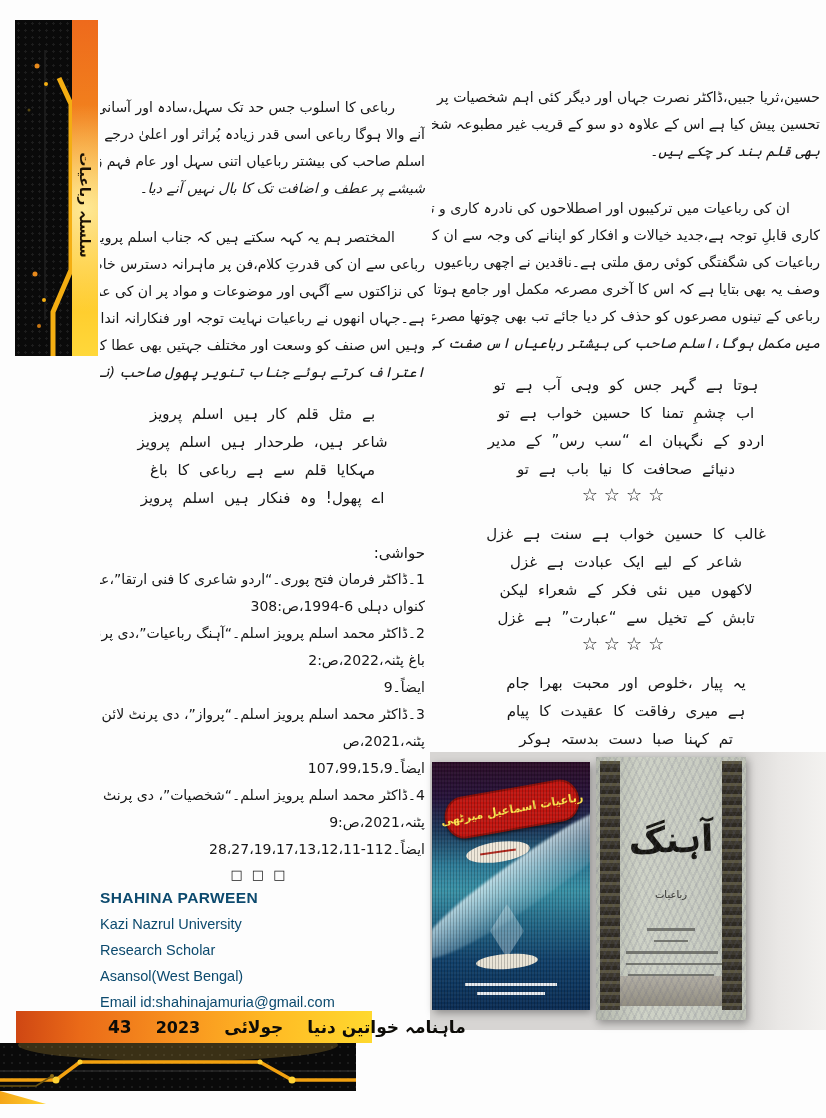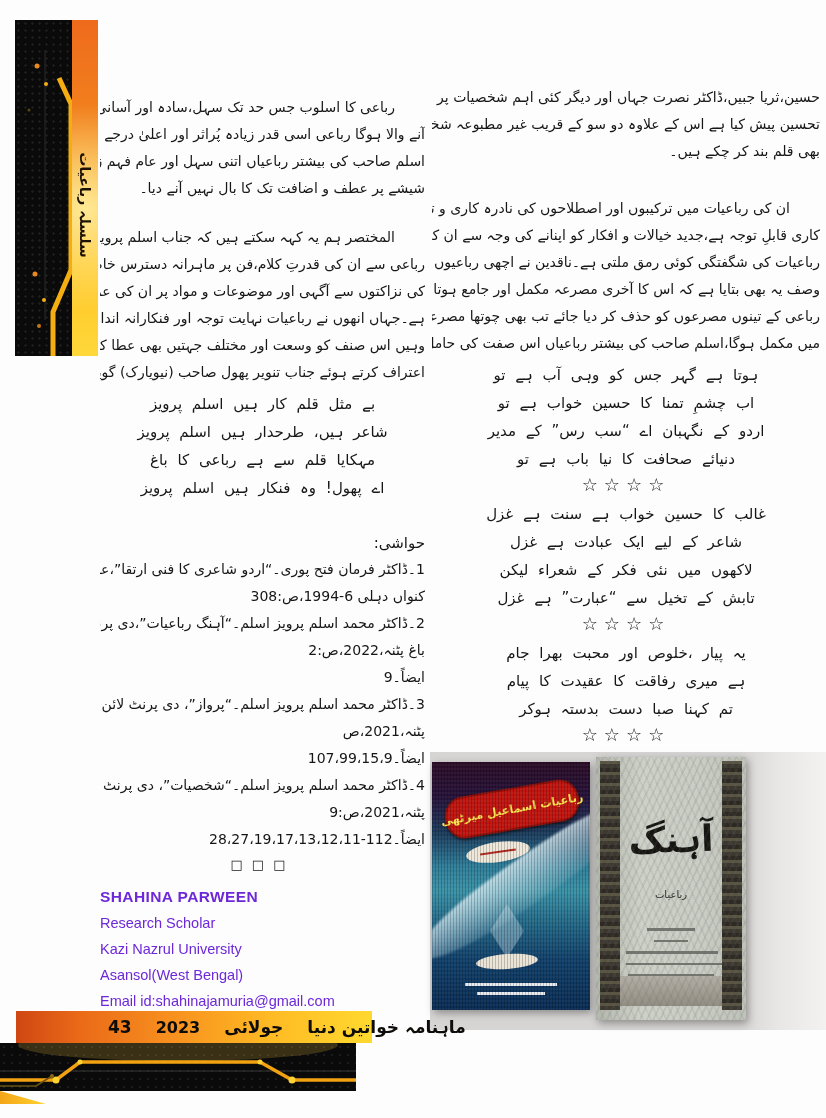--- a/index.html
+++ b/index.html
@@ -19,36 +19,36 @@
   .series-label{position:absolute;left:50%;top:55%;transform:translate(-50%,-50%) rotate(90deg);
       white-space:nowrap;font-size:14px;font-weight:bold;color:#1b1205;z-index:2;}
 
   
   .col{position:absolute;direction:rtl;}
   .col-right{left:432px;top:84px;width:388px;height:680px;overflow:hidden;}
   .col-left{left:100px;top:94px;width:325px;height:925px;overflow:hidden;}
 
   .line{white-space:nowrap;overflow:hidden;}
   .prose .line{font-size:14px;line-height:27px;text-align:justify;text-align-last:justify;}
-  .prose .line:last-child{text-align:right;text-align-last:right;}
+  .prose .line:last-child{text-align:right;text-align-last:right;font-style:italic;}
   .indent-first .line:first-child{text-indent:30px;}
   .p-gap{margin-top:30px;}
   .p-gap-sm{margin-top:22px;}
 
-  .poem{margin-top:4px;}
+  .poem{margin-top:14px;}
   .poem .line{font-size:15px;line-height:28px;text-align:center;word-spacing:5px;}
   .stars{text-align:center;font-size:18px;letter-spacing:6px;line-height:22px;margin:1px 0 3px;}
 
   .fn-heading{font-size:15px;line-height:26px;text-align:right;margin-top:28px;}
   .footnotes .line{font-size:14px;line-height:27px;text-align:right;text-align-last:right;}
   .squares{text-align:center;font-weight:bold;font-size:13px;letter-spacing:9px;line-height:20px;margin-top:2px;}
 
   
-  .author{direction:ltr;text-align:left;margin-top:9px;
-      font-family:"Liberation Sans",sans-serif;color:#6d28d9;}
+  .author{direction:ltr;text-align:left;
+      font-family:"Liberation Sans",sans-serif;color:#0c4a6e;}
   .author div{line-height:26px;font-size:14.5px;}
   .author .a-name{font-weight:bold;font-size:15.5px;letter-spacing:.4px;}
 
   
   .books-photo{position:absolute;left:430px;top:752px;width:396px;height:278px;
       background:linear-gradient(90deg,#d7d5d3 0%,#d7d5d3 78%,#e9e7e5 88%,#f3f2f0 100%);}
   .book{position:absolute;box-shadow:2px 3px 8px rgba(0,0,0,.35);overflow:hidden;}
 
   .book1{left:2px;top:10px;width:158px;height:248px;
       background:linear-gradient(180deg,#2c0e28 0%,#27123a 14%,#1c3a5c 28%,#2f7e9a 42%,#3b93a8 52%,#236787 66%,#11416b 80%,#0b2d55 100%);}
@@ -192,22 +192,22 @@
         <div class="line">3۔ڈاکٹر محمد اسلم پرویز اسلم۔“پرواز”، دی پرنٹ لائن سبزی باغ</div>
         <div class="line">پٹنہ،2021،ص</div>
         <div class="line">ایضاً۔107،99،15،9</div>
         <div class="line">4۔ڈاکٹر محمد اسلم پرویز اسلم۔“شخصیات”، دی پرنٹ لائن سبزی باغ</div>
         <div class="line">پٹنہ،2021،ص:9</div>
         <div class="line">ایضاً۔112-28،27،19،17،13،12،11</div>
       </div>
     <div class="squares">□□□</div>
     <div class="author">
       <div class="a-name">SHAHINA PARWEEN</div>
+      <div>Kazi Nazrul University</div>
       <div>Research Scholar</div>
-      <div>Kazi Nazrul University</div>
       <div>Asansol(West Bengal)</div>
       <div>Email id:shahinajamuria@gmail.com</div>
     </div>
   </section>
 
   <div class="books-photo">
     <div class="book book1">
       <div class="b1-band"></div>
       <div class="b1-ribbon">
         <span>رباعیات اسماعیل میرٹھی</span>

